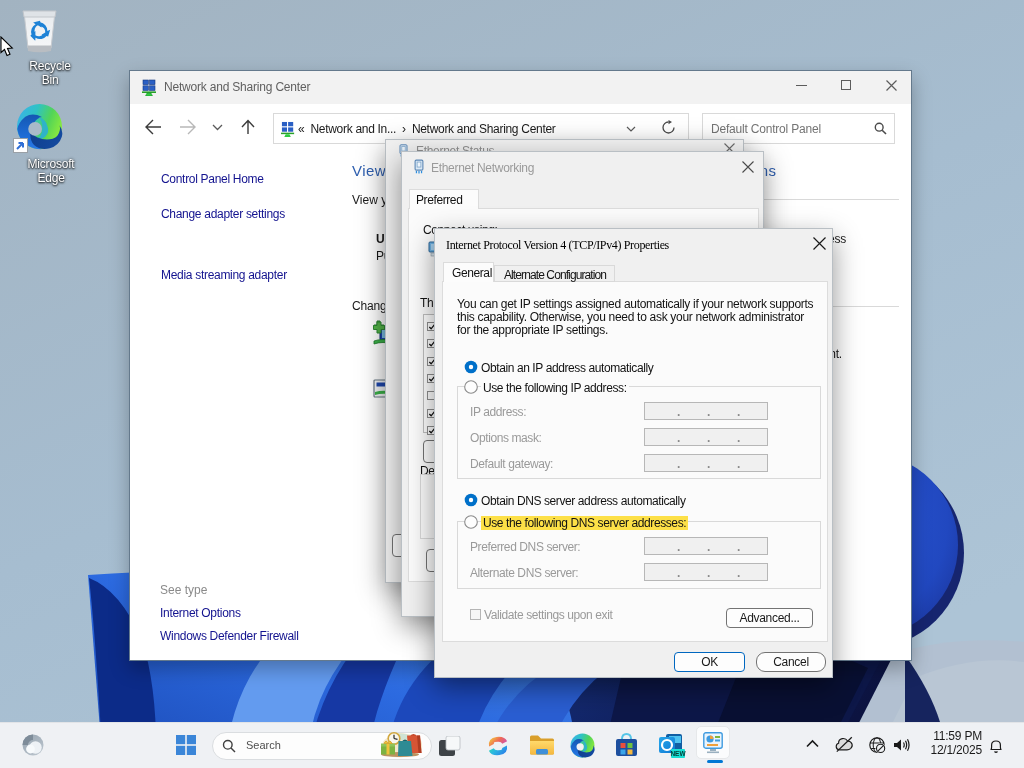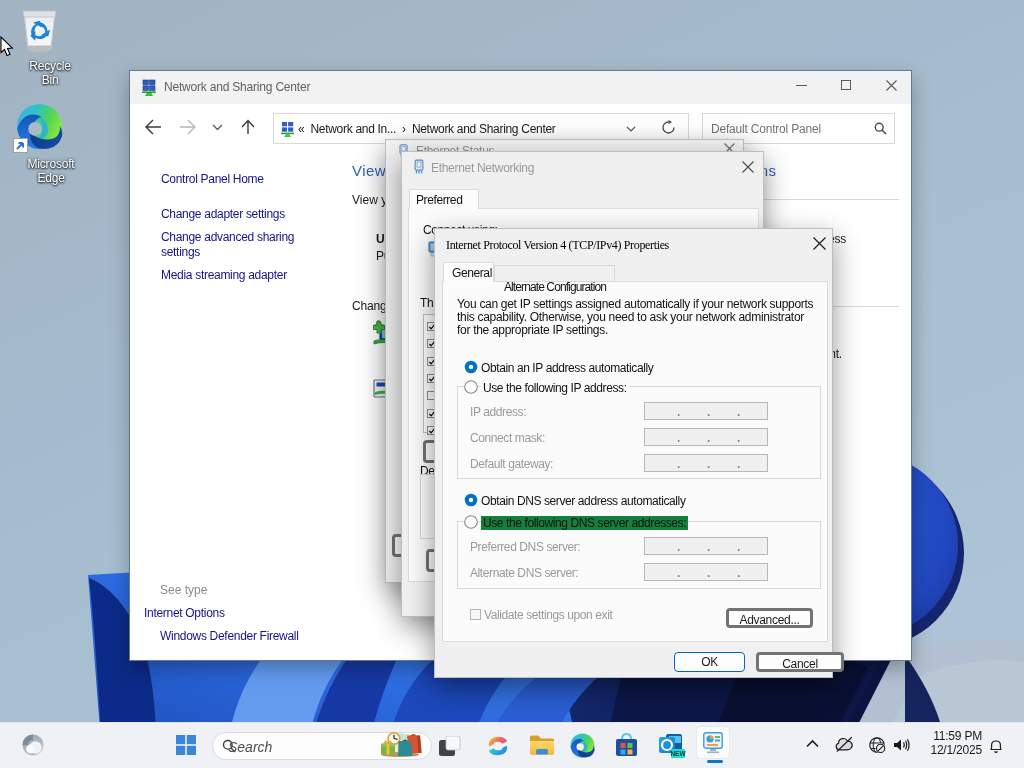--- a/index.html
+++ b/index.html
@@ -23,21 +23,21 @@
 .dlg{background:#f0f0f0;border:1px solid #b9bfc4;box-shadow:0 10px 26px rgba(0,0,0,.42);}
 .dlgTitle{font-size:12px;letter-spacing:-.3px;}
 .tab{background:#f0f0f0;border:1px solid #d9d9d9;}
 .tabSel{background:#fcfcfc;border:1px solid #dcdcdc;border-bottom:none;}
 .page{background:#fbfbfb;border:1px solid #dcdcdc;}
 .gbox{border:1px solid #d9d9d9;}
 .dtext{letter-spacing:-.4px;color:#121212;}
 .dgray{letter-spacing:-.4px;color:#9a9a9a;}
 .field{background:#f0f0f0;border:1px solid #b7b7b7;}
 .dot{color:#8a8a8a;font-weight:bold;}
-.btn{background:#fdfdfd;border:3px solid #737373;border-radius:4px;text-align:center;letter-spacing:-.3px;color:#1a1a1a;}
+.btn{background:#fdfdfd;border:1px solid #737373;border-radius:4px;text-align:center;letter-spacing:-.3px;color:#1a1a1a;}
 
 #taskbar{left:0;top:722px;width:1024px;height:46px;background:#eff1f4;border-top:1px solid #e2e4e7;}
 </style></head>
 <body>
 <svg id="wall" class="abs" width="1024" height="768" viewBox="0 0 1024 768">
  <defs>
   <linearGradient id="sky" x1="0" y1="0" x2="0.6" y2="1">
    <stop offset="0" stop-color="#a2b3c1"></stop>
         <stop offset="0.55" stop-color="#a6bdd0"></stop>
         <stop offset="1" stop-color="#adc4d6"></stop>
@@ -191,24 +191,23 @@
 
  <div class="abs abox" style="left:572px;top:42px;width:193px;height:31px;"></div>
  <div class="abs" style="left:581px;top:51px;color:#747474;letter-spacing:-.2px;">Default Control Panel</div>
  <svg class="abs" style="left:744px;top:51px" width="13" height="13" viewBox="0 0 13 13">
       <circle cx="5.2" cy="5.2" r="3.9" stroke="#4a4a4a" stroke-width="1.4" fill="none"></circle>
       <path d="M8.2 8.2 L12 12" stroke="#4a4a4a" stroke-width="1.6"></path>
     </svg>
 
  <div class="abs sideL" style="left:31px;top:101px;">Control Panel Home</div>
  <div class="abs sideL" style="left:31px;top:136px;">Change adapter settings</div>
- <div class="abs sideL" style="left:31px;top:159px;width:135px;line-height:15px;">Change advanced sharing settings</div>
  <div class="abs sideL" style="left:31px;top:197px;">Media streaming adapter</div>
  <div class="abs gray" style="left:30px;top:512px;">See type</div>
- <div class="abs sideL" style="left:14px;top:535px;">Internet Options</div>
+ <div class="abs sideL" style="left:30px;top:535px;">Internet Options</div>
  <div class="abs sideL" style="left:30px;top:558px;">Windows Defender Firewall</div>
 
  <div class="abs" style="left:222px;top:91px;font-size:15px;color:#3060b0;letter-spacing:.45px;">View your basic network information and set up connections</div>
  <div class="abs" style="left:222px;top:122px;">View your active networks</div>
  <div class="abs rule" style="left:367px;top:128px;width:402px;"></div>
  <div class="abs" style="left:246px;top:161px;font-weight:bold;letter-spacing:-.2px;">Unidentified network</div>
  <div class="abs" style="left:246px;top:178px;letter-spacing:-.2px;">Public network</div>
  <div class="abs" style="left:531px;top:161px;width:185px;text-align:right;letter-spacing:-.2px;">Access type: &nbsp;No network access</div>
  <div class="abs" style="left:222px;top:228px;letter-spacing:-.2px;">Change your networking settings</div>
  <div class="abs rule" style="left:408px;top:235px;width:361px;"></div>
@@ -298,81 +297,81 @@
 <div class="dlg abs" style="left:434px;top:228px;width:399px;height:450px;">
  <div class="abs dlgTitle" style="left:11px;top:9px;color:#000;letter-spacing:-.35px;font-family:Liberation Serif, serif;">Internet Protocol Version 4 (TCP/IPv4) Properties</div>
  <svg class="abs" style="left:378px;top:8px" width="13" height="13" viewBox="0 0 13 13">
       <path d="M0.5 0.5 L12.5 12.5 M12.5 0.5 L0.5 12.5" stroke="#1a1a1a" stroke-width="1.2"></path>
     </svg>
 
  <div class="page abs" style="left:7px;top:52px;width:386px;height:361px;"></div>
  <div class="tab abs" style="left:59px;top:36px;width:121px;height:17px;"></div>
  <div class="tabSel abs" style="left:8px;top:33px;width:51px;height:20px;"></div>
  <div class="abs dtext" style="left:17px;top:37px;">General</div>
- <div class="abs dtext" style="left:69px;top:51px;letter-spacing:-.9px;">Alternate Configuration</div>
+ <div class="abs dtext" style="left:69px;top:39px;letter-spacing:-.9px;">Alternate Configuration</div>
 
  <div class="abs dtext" style="left:22px;top:69px;width:380px;line-height:13px;letter-spacing:-.3px;">You can get IP settings assigned automatically if your network supports<br>this capability. Otherwise, you need to ask your network administrator<br>for the appropriate IP settings.</div>
 
  <svg class="abs" style="left:29px;top:131px" width="14" height="14" viewBox="0 0 14 14">
       <circle cx="7" cy="7" r="6.3" fill="#0070c9"></circle>
       <circle cx="7" cy="7" r="2.2" fill="#fff"></circle>
     </svg>
  <div class="abs dtext" style="left:46px;top:132px;">Obtain an IP address automatically</div>
 
  <div class="gbox abs" style="left:22px;top:157px;width:364px;height:93px;"></div>
  <svg class="abs" style="left:29px;top:151px" width="14" height="14" viewBox="0 0 14 14">
       <circle cx="7" cy="7" r="6.3" fill="#fdfdfd" stroke="#8a8a8a" stroke-width="1.1"></circle>
     </svg>
  <div class="abs dtext" style="left:46px;top:152px;background:#fbfbfb;padding:0 2px;">Use the following IP address:</div>
 
  <div class="abs dgray" style="left:35px;top:176px;">IP address:</div>
  <div class="field abs" style="left:209px;top:173px;width:124px;height:18px;"></div>
     <div class="abs dot" style="left:242px;top:176px;">.</div>
     <div class="abs dot" style="left:272px;top:176px;">.</div>
     <div class="abs dot" style="left:302px;top:176px;">.</div>
- <div class="abs dgray" style="left:35px;top:202px;">Connect mask:</div>
+ <div class="abs dgray" style="left:35px;top:202px;">Options mask:</div>
  <div class="field abs" style="left:209px;top:199px;width:124px;height:18px;"></div>
     <div class="abs dot" style="left:242px;top:202px;">.</div>
     <div class="abs dot" style="left:272px;top:202px;">.</div>
     <div class="abs dot" style="left:302px;top:202px;">.</div>
  <div class="abs dgray" style="left:35px;top:228px;">Default gateway:</div>
  <div class="field abs" style="left:209px;top:225px;width:124px;height:18px;"></div>
     <div class="abs dot" style="left:242px;top:228px;">.</div>
     <div class="abs dot" style="left:272px;top:228px;">.</div>
     <div class="abs dot" style="left:302px;top:228px;">.</div>
 
  <svg class="abs" style="left:29px;top:264px" width="14" height="14" viewBox="0 0 14 14">
       <circle cx="7" cy="7" r="6.3" fill="#0070c9"></circle>
       <circle cx="7" cy="7" r="2.2" fill="#fff"></circle>
     </svg>
  <div class="abs dtext" style="left:46px;top:265px;">Obtain DNS server address automatically</div>
 
  <div class="gbox abs" style="left:22px;top:292px;width:364px;height:68px;"></div>
  <svg class="abs" style="left:29px;top:286px" width="14" height="14" viewBox="0 0 14 14">
       <circle cx="7" cy="7" r="6.3" fill="#fdfdfd" stroke="#8a8a8a" stroke-width="1.1"></circle>
     </svg>
- <div class="abs dtext" style="left:46px;top:287px;background:#15803d;padding:0 2px;">Use the following DNS server addresses:</div>
+ <div class="abs dtext" style="left:46px;top:287px;background:#fde047;padding:0 2px;">Use the following DNS server addresses:</div>
 
  <div class="abs dgray" style="left:35px;top:311px;">Preferred DNS server:</div>
  <div class="field abs" style="left:209px;top:308px;width:124px;height:18px;"></div>
     <div class="abs dot" style="left:242px;top:311px;">.</div>
     <div class="abs dot" style="left:272px;top:311px;">.</div>
     <div class="abs dot" style="left:302px;top:311px;">.</div>
  <div class="abs dgray" style="left:35px;top:337px;">Alternate DNS server:</div>
  <div class="field abs" style="left:209px;top:334px;width:124px;height:18px;"></div>
     <div class="abs dot" style="left:242px;top:337px;">.</div>
     <div class="abs dot" style="left:272px;top:337px;">.</div>
     <div class="abs dot" style="left:302px;top:337px;">.</div>
 
  <div class="abs" style="left:35px;top:380px;width:11px;height:11px;background:#f6f6f6;border:1px solid #b5b5b5;"></div>
  <div class="abs dgray" style="left:49px;top:379px;">Validate settings upon exit</div>
  <div class="abs btn" style="left:291px;top:379px;width:87px;height:20px;line-height:19px;">Advanced...</div>
 
  <div class="abs btn" style="left:239px;top:423px;width:71px;height:20px;line-height:19px;border:1px solid #0067c0;">OK</div>
- <div class="abs btn" style="left:321px;top:423px;width:88px;height:20px;line-height:19px;">Cancel</div>
+ <div class="abs btn" style="left:321px;top:423px;width:70px;height:20px;line-height:19px;border-radius:9px;">Cancel</div>
 </div>
 
 <div id="taskbar" class="abs"></div>
 
 <svg class="abs" style="left:20px;top:732px" width="26" height="26" viewBox="0 0 26 26">
  <defs>
       <linearGradient id="wid" x1="0" y1="0" x2="0.7" y2="1">
         <stop offset="0" stop-color="#97a4b0"></stop>
         <stop offset="1" stop-color="#b9c3cc"></stop>
       </linearGradient>
@@ -390,21 +389,21 @@
       <rect x="0" y="10.8" width="9.2" height="9.2"></rect>
       <rect x="10.8" y="10.8" width="9.2" height="9.2"></rect>
     </g>
 </svg>
 
 <div class="abs" style="left:212px;top:732px;width:220px;height:28px;background:#fdfdfd;border:1px solid #dadde0;border-radius:14px;"></div>
 <svg class="abs" style="left:222px;top:739px" width="14" height="14" viewBox="0 0 14 14">
     <circle cx="5.8" cy="5.8" r="4.3" stroke="#3f3f3f" stroke-width="1.4" fill="none"></circle>
     <path d="M9 9 L13 13" stroke="#3f3f3f" stroke-width="1.5"></path>
   </svg>
-<div class="abs" style="left:228px;top:739px;color:#4f4f4f;font-size:14px;font-style:italic;">Search</div>
+<div class="abs" style="left:246px;top:739px;color:#4f4f4f;font-size:11px;">Search</div>
 <svg class="abs" style="left:377px;top:731px" width="47" height="27" viewBox="0 0 47 27">
  <path d="M8,20 Q2,12 10,7 Q18,0 30,3 Q45,4 45,14 Q46,22 38,24 Q20,28 12,25 Q7,23 8,20 Z" fill="#f5e7cb"></path>
  <path d="M12,6 Q22,0 32,4 Q40,6 42,10 Q30,8 22,9 Q15,10 12,6 Z" fill="#cfe3d4"></path>
  <ellipse cx="23" cy="23.5" rx="19" ry="2.6" fill="#bc9260"></ellipse>
  <circle cx="17" cy="7.5" r="6.6" fill="#d2a73e"></circle>
     <circle cx="17" cy="7.5" r="5" fill="#f9f6ee"></circle>
  <path d="M17 7.5 L17 3.8 M17 7.5 L20.5 8.3" stroke="#222" stroke-width="1.2" fill="none"></path>
  <path d="M33 7 q3.5 -6 7 0" stroke="#c14526" stroke-width="2" fill="none"></path>
  <path d="M30,4.5 L43,4.5 L44.5,22 L31.5,22 Z" fill="#d75535"></path>
  <path d="M40,4.5 L43,4.5 L44.5,22 L41.5,22 Z" fill="#b03d22"></path>

